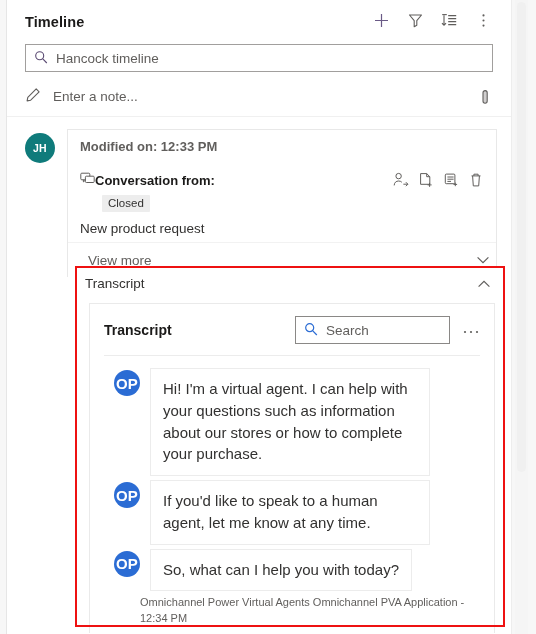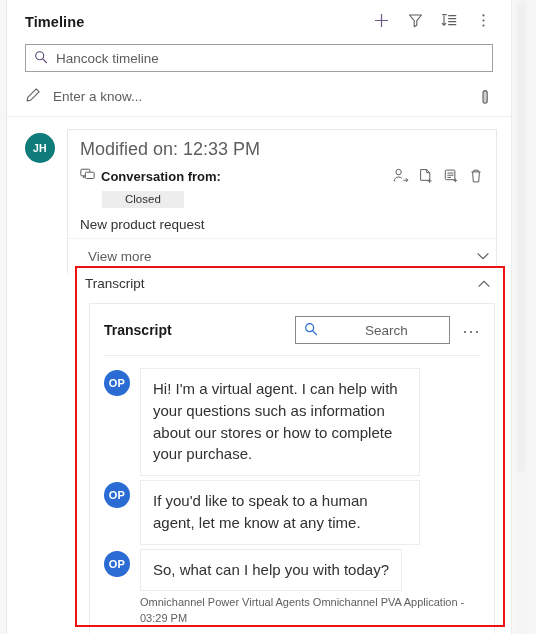--- a/index.html
+++ b/index.html
@@ -150,48 +150,48 @@
   .entry-card {
     flex: 1;
     margin-left: 12px;
     border: 1px solid #e8e8e8;
     border-bottom: 0;
     box-sizing: border-box;
   }
   .entry-inner { padding: 9px 12px 0 12px; }
   .entry-time {
     color: #605e5c;
-    font-size: 18px;
-    margin-bottom: 7px;
+    font-size: 13px;
+    margin-bottom: 17px;
+    font-weight: bold;
   }
   .entry-subject {
     display: flex;
     align-items: center;
-    gap: 6px;
     font-size: 13px;
   }
   .entry-subject b { font-weight: bold; color: #1b1a19; }
   .entry-person {
     display: flex;
     align-items: center;
     gap: 4px;
     font-weight: bold;
     color: #1b1a19;
   }
   .entry-icons {
     margin-left: auto;
     display: flex;
     align-items: center;
     gap: 9px;
   }
   .entry-icons span { cursor: pointer; display: flex; }
   .badge {
     display: inline-block;
     margin: 6px 0 0 22px;
-    padding: 2px 23px 3px;
+    padding: 2px 6px 3px;
     background: #ededed;
     border-radius: 1px;
     font-size: 11.5px;
     color: #323130;
   }
   .entry-desc {
     margin: 9px 0 0;
     font-size: 13.5px;
     color: #323130;
   }
@@ -267,21 +267,20 @@
     margin-left: auto;
     width: 155px;
     height: 28px;
     border: 1px solid #8a8886;
     display: flex;
     align-items: center;
     padding: 0 8px;
     box-sizing: border-box;
     background: #fff;
     cursor: text;
-    gap: 39px;
   }
   .tc-search .ph {
     margin-left: 8px;
     color: #605e5c;
     font-size: 13.5px;
   }
   .tc-more {
     margin-left: 8px;
     width: 26px;
     display: flex;
@@ -304,24 +303,25 @@
   }
   .msg-avatar {
     width: 26px;
     height: 26px;
     border-radius: 50%;
     flex: 0 0 26px;
     display: flex;
     align-items: center;
     justify-content: center;
     color: #fff;
-    font-size: 11px;
+    font-size: 15px;
     font-weight: bold;
     letter-spacing: .2px;
     margin-top: 2px;
+    margin-left: 10px;
   }
   .bubble {
     margin-left: 10px;
     border: 1px solid #ececec;
     background: #fff;
     padding: 9px 12px 10px;
     font-size: 15px;
     line-height: 1.45;
     color: #323130;
     max-width: 280px;
@@ -395,21 +395,21 @@
         <span class="ph">Hancock timeline</span>
       </div>
     </div>
 
     <div class="note-row">
       <span>
         <svg width="16" height="16" viewBox="0 0 16 16">
             <path d="M11.2 1.9l2.9 2.9-8.4 8.4-3.6.7.7-3.6z" stroke="#605e5c" stroke-width="1.1" fill="none" stroke-linejoin="round"></path>
           </svg>
       </span>
-      <span class="note-ph">Enter a know...</span>
+      <span class="note-ph">Enter a note...</span>
       <span class="note-clip">
         <svg width="16" height="16" viewBox="0 0 16 16">
             <rect x="6" y="1.6" width="4.2" height="12.6" rx="2.1" stroke="#605e5c" stroke-width="1.1" fill="#d0cece"></rect>
           </svg>
       </span>
     </div>
 
     <div class="entry">
 
       <div class="avatar" style="background:#0f7b7b">
@@ -533,21 +533,21 @@
             </div>
             <div class="bubble">If you'd like to speak to a human agent, let me know at any time.</div>
           </div>
 
           <div class="msg-row">
             <div class="msg-avatar" style="background:#2b6cd4">
               <span>OP</span>
             </div>
             <div class="bubble">So, what can I help you with today?</div>
           </div>
-          <div class="msg-meta">Omnichannel Power Virtual Agents Omnichannel PVA Application - 03:29 PM</div>
+          <div class="msg-meta">Omnichannel Power Virtual Agents Omnichannel PVA Application - 12:34 PM</div>
 
           <div class="msg-row">
             <div class="msg-avatar" style="background:#737373">
               <span>CU</span>
             </div>
             <div class="bubble">Store hours</div>
           </div>
 
         </div>
       </div>

